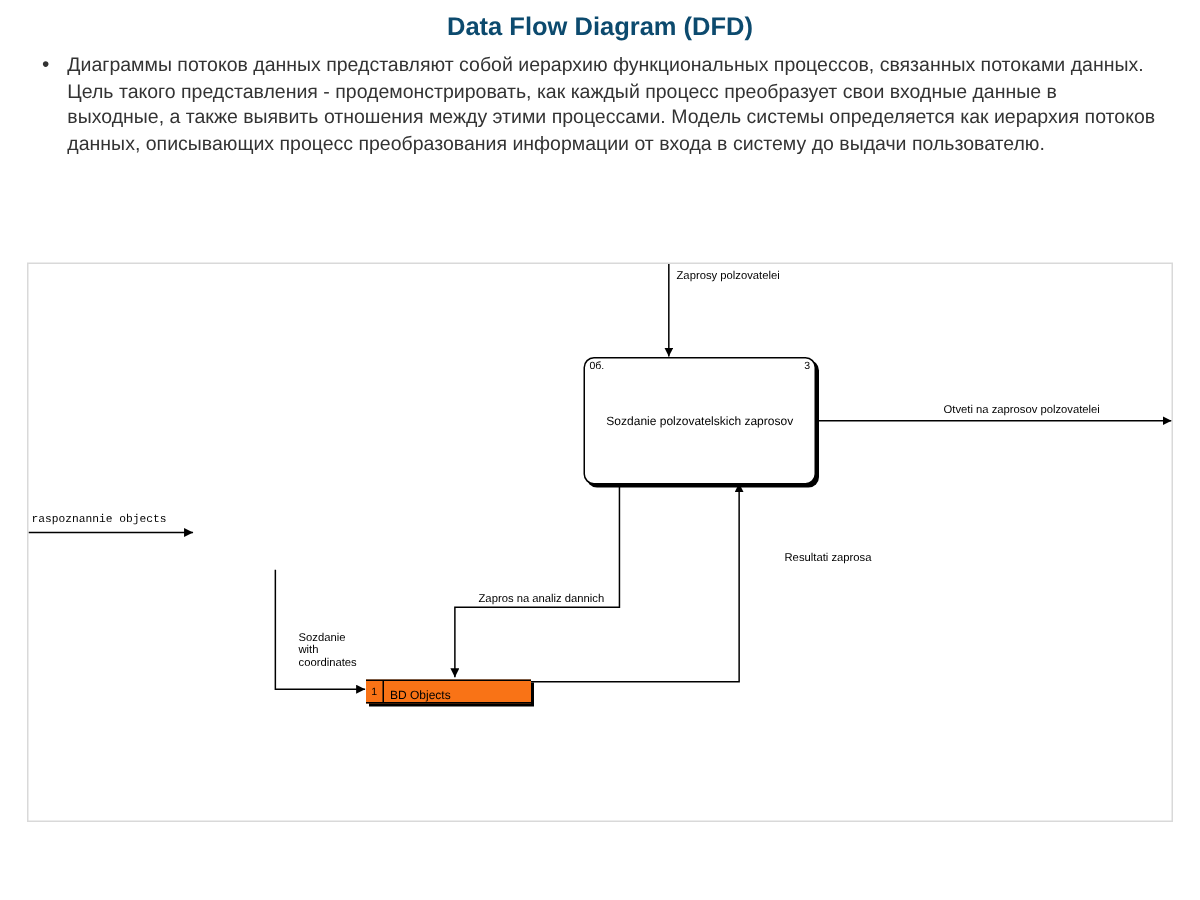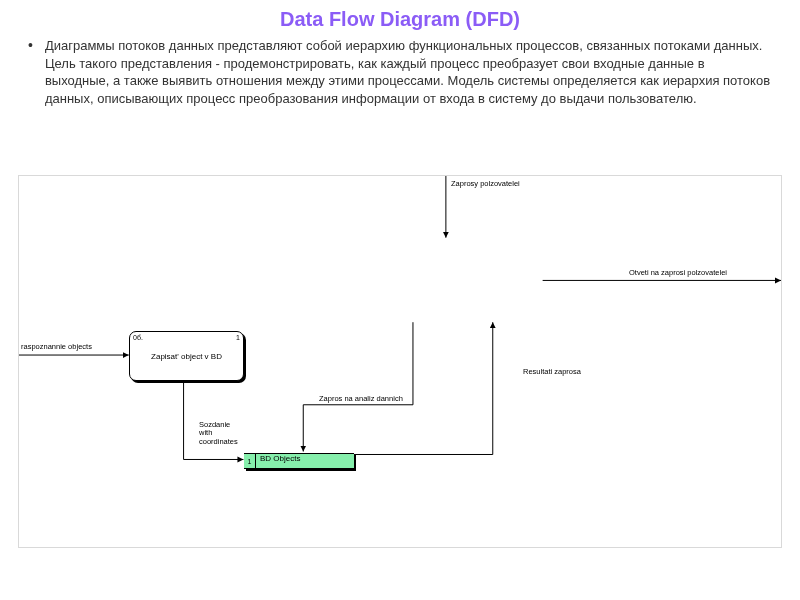--- a/index.html
+++ b/index.html
@@ -4,24 +4,24 @@
 <style>
   * { box-sizing: border-box; margin: 0; padding: 0; }
   body {
     width: 800px; height: 600px;
     font-family: Arial, sans-serif;
     background: #fff;
     position: relative;
   }
   .title {
     text-align: center;
-    font-size: 20px;
+    font-size: 17px;
     font-weight: bold;
     padding-top: 8px;
-    color: #8b5cf6;
+    color: #0c4a6e;
   }
   .bullet-block {
     display: flex;
     padding: 6px 28px 0 28px;
   }
   .bullet {
     font-size: 14px;
     padding-right: 12px;
     color: #333;
   }
@@ -57,26 +57,26 @@
   .node .label {
     position: absolute;
     left: 0; right: 0;
     top: 50%; transform: translateY(-50%);
     text-align: center;
     font-size: 8px;
     padding: 0 4px;
   }
   .store {
     position: absolute;
-    background: #86efac;
+    background: #f97316;
     border-top: 1px solid #000;
     border-bottom: 1px solid #000;
     font-size: 8px;
     display: flex;
-    align-items: flex-start;
+    align-items: flex-end;
     box-shadow: 2px 2px 0 #000;
   }
   .store .sid {
     width: 12px;
     border-right: 1px solid #000;
     text-align: center;
     font-size: 7px;
     align-self: stretch;
     display: flex; align-items: center; justify-content: center;
   }
@@ -120,37 +120,37 @@
 
       <line x1="525" y1="105" x2="764" y2="105" stroke="#000" stroke-width="1" marker-end="url(#arr)"></line>
 
       <path d="M 165 205 L 165 285 L 225 285" fill="none" stroke="#000" stroke-width="1" marker-end="url(#arr)"></path>
 
       <path d="M 395 147 L 395 230 L 285 230 L 285 277" fill="none" stroke="#000" stroke-width="1" marker-end="url(#arr)"></path>
 
       <path d="M 330 280 L 475 280 L 475 147" fill="none" stroke="#000" stroke-width="1" marker-end="url(#arr)"></path>
     </svg>
 
-    <div class="node" style="left:110px; top:155px; width:115px; height:50px;">
+
+    <div class="node" style="left:370px; top:62px; width:155px; height:85px;">
       <span class="idleft">0б.</span>
-      <span class="idright">1</span>
-      <span class="label">Zapisat' object v BD</span>
+      <span class="idright">3</span>
+      <span class="label">Sozdanie polzovatelskich zaprosov</span>
     </div>
-
 
     <div class="store" style="left:225px; top:277px; width:110px; height:16px;">
       <div class="sid">1</div>
       <div class="slabel">BD Objects</div>
     </div>
 
-    <div class="flowlabel" style="left:2px; top:167px;">raspoznannie objects</div>
+    <div class="flowlabel" style="left:2px; top:167px;font-family:Liberation Mono, monospace;">raspoznannie objects</div>
 
     <div class="flowlabel" style="left:432px; top:4px;">Zaprosy polzovatelei</div>
 
-    <div class="flowlabel" style="left:610px; top:93px;">Otveti na zaprosi polzovatelei</div>
+    <div class="flowlabel" style="left:610px; top:93px;">Otveti na zaprosov polzovatelei</div>
 
     <div class="flowlabel" style="left:300px; top:219px;text-align:center;">Zapros na analiz dannich</div>
 
     <div class="flowlabel" style="left:504px; top:192px;">Resultati zaprosa</div>
 
     <div class="flowlabel" style="left:180px; top:245px; white-space:pre;">Sozdanie
 with
 coordinates</div>
 
   </div>

